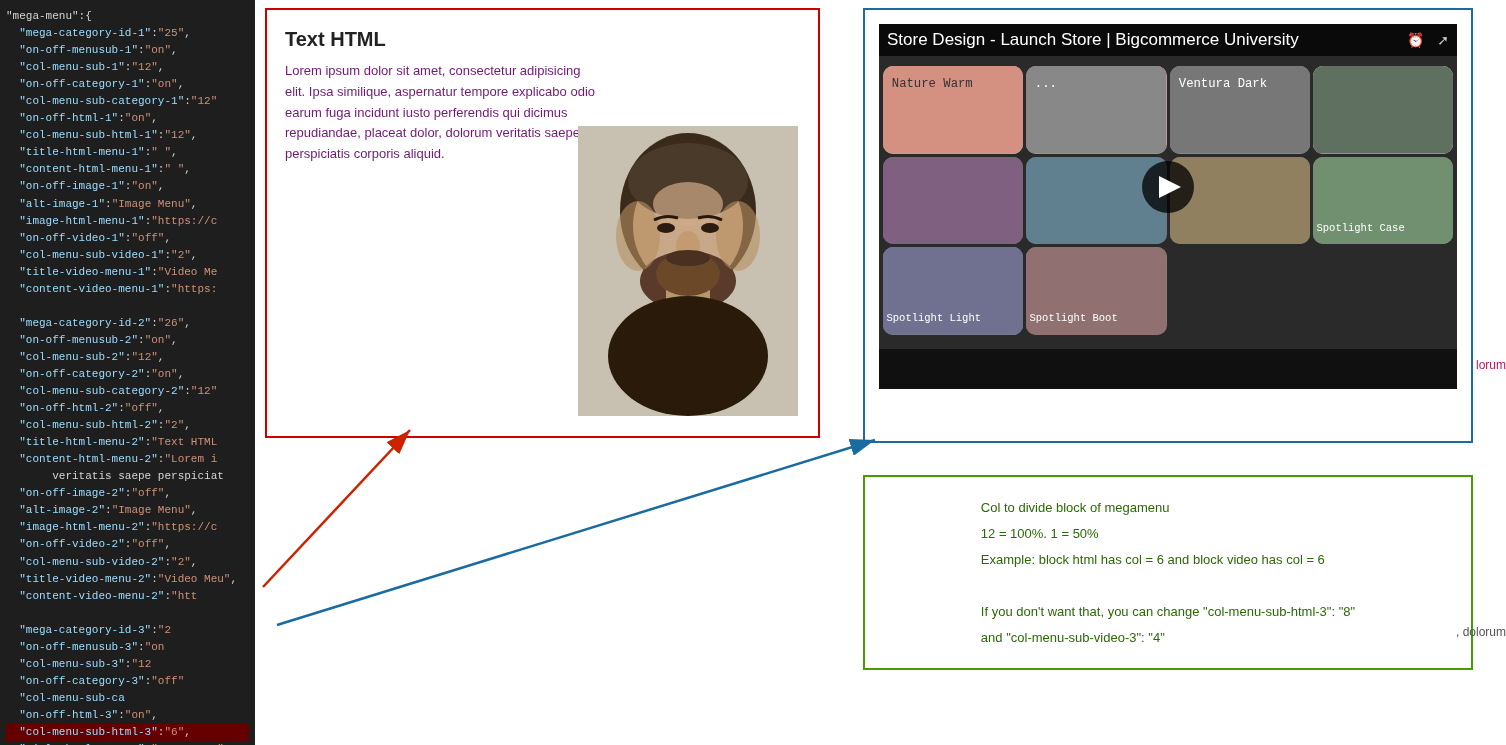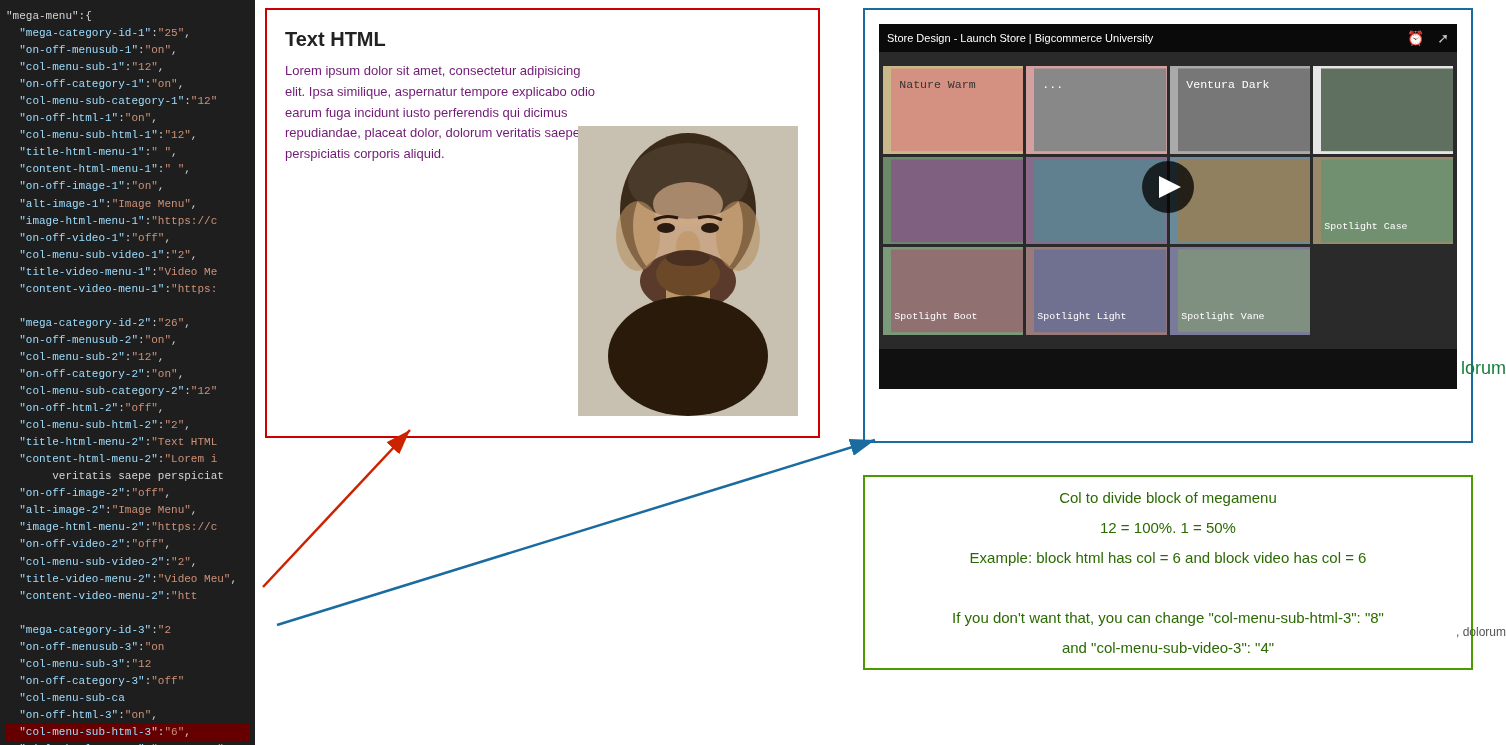--- a/index.html
+++ b/index.html
@@ -107,44 +107,43 @@
       background: rgba(0,0,0,0.75);
       color: #fff;
       font-family: Arial, sans-serif;
       font-size: 12px;
       padding: 6px 8px;
       display: flex;
       justify-content: space-between;
       align-items: center;
     }
     .video-title-text {
-      font-size: 11px;
+      font-size: 17px;
     }
     .video-icons {
       display: flex;
       gap: 12px;
     }
     .video-grid {
       position: absolute;
       top: 38px;
       left: 0;
       right: 0;
       bottom: 50px;
       display: grid;
       grid-template-columns: repeat(4, 1fr);
       grid-template-rows: repeat(3, 1fr);
       gap: 3px;
       padding: 4px;
     }
     .video-grid-cell {
       background: #555;
-      border-radius: 0;
+      border-radius: 10px;
       overflow: hidden;
       position: relative;
-      padding-left: 8px;
     }
     .video-grid-cell:nth-child(1) { background: #c8b88a; }
     .video-grid-cell:nth-child(2) { background: #d4a0a0; }
     .video-grid-cell:nth-child(3) { background: #aaa; }
     .video-grid-cell:nth-child(4) { background: #e5e5e5; }
     .video-grid-cell:nth-child(5) { background: #6a8a6a; }
     .video-grid-cell:nth-child(6) { background: #8a6a8a; }
     .video-grid-cell:nth-child(7) { background: #6a8a9a; }
     .video-grid-cell:nth-child(8) { background: #9a8a6a; }
     .video-grid-cell:nth-child(9) { background: #7a9a7a; }
@@ -188,35 +187,35 @@
       left: 608px;
       top: 475px;
       width: 610px;
       height: 195px;
       border: 2px solid #4a9a00;
       display: flex;
       align-items: center;
       justify-content: center;
     }
     #info-box-content {
-      text-align: center;
-      font-family: Arial, sans-serif;
-      font-size: 15px;
+      text-align: left;
+      font-family: Arial, sans-serif;
+      font-size: 13px;
       color: #2a6a00;
       line-height: 2;
     }
 
     
     #lorum-text {
       position: absolute;
       right: 0;
       top: 358px;
       font-family: Arial, sans-serif;
-      font-size: 18px;
-      color: #15803d;
+      font-size: 12px;
+      color: #be185d;
       writing-mode: horizontal-tb;
     }
     #lorum-text2 {
       position: absolute;
       right: 0;
       top: 625px;
       font-family: Arial, sans-serif;
       font-size: 12px;
       color: #555;
       margin-left: 17px;
@@ -373,34 +372,28 @@
             </svg>
         </div>
         <div class="video-grid-cell">
           <svg width="100%" height="100%" viewBox="0 0 80 50">
               <rect width="80" height="50" fill="#709070"></rect>
               <text x="2" y="42" font-size="6" fill="#fff">Spotlight Case</text>
             </svg>
         </div>
         <div class="video-grid-cell">
           <svg width="100%" height="100%" viewBox="0 0 80 50">
+              <rect width="80" height="50" fill="#707090"></rect>
+              <text x="2" y="42" font-size="6" fill="#fff">Spotlight Light</text>
+            </svg>
+        </div>
+        <div class="video-grid-cell">
+          <svg width="100%" height="100%" viewBox="0 0 80 50">
               <rect width="80" height="50" fill="#907070"></rect>
               <text x="2" y="42" font-size="6" fill="#fff">Spotlight Boot</text>
-            </svg>
-        </div>
-        <div class="video-grid-cell">
-          <svg width="100%" height="100%" viewBox="0 0 80 50">
-              <rect width="80" height="50" fill="#707090"></rect>
-              <text x="2" y="42" font-size="6" fill="#fff">Spotlight Light</text>
-            </svg>
-        </div>
-        <div class="video-grid-cell">
-          <svg width="100%" height="100%" viewBox="0 0 80 50">
-              <rect width="80" height="50" fill="#809080"></rect>
-              <text x="2" y="42" font-size="6" fill="#fff">Spotlight Vane</text>
             </svg>
         </div>
       </div>
 
       <div style="position:absolute; top:50%; left:50%; transform:translate(-50%,-50%) translateY(-20px); z-index:20;">
         <div class="play-button-overlay">
           <div class="play-triangle"></div>
         </div>
       </div>
 

